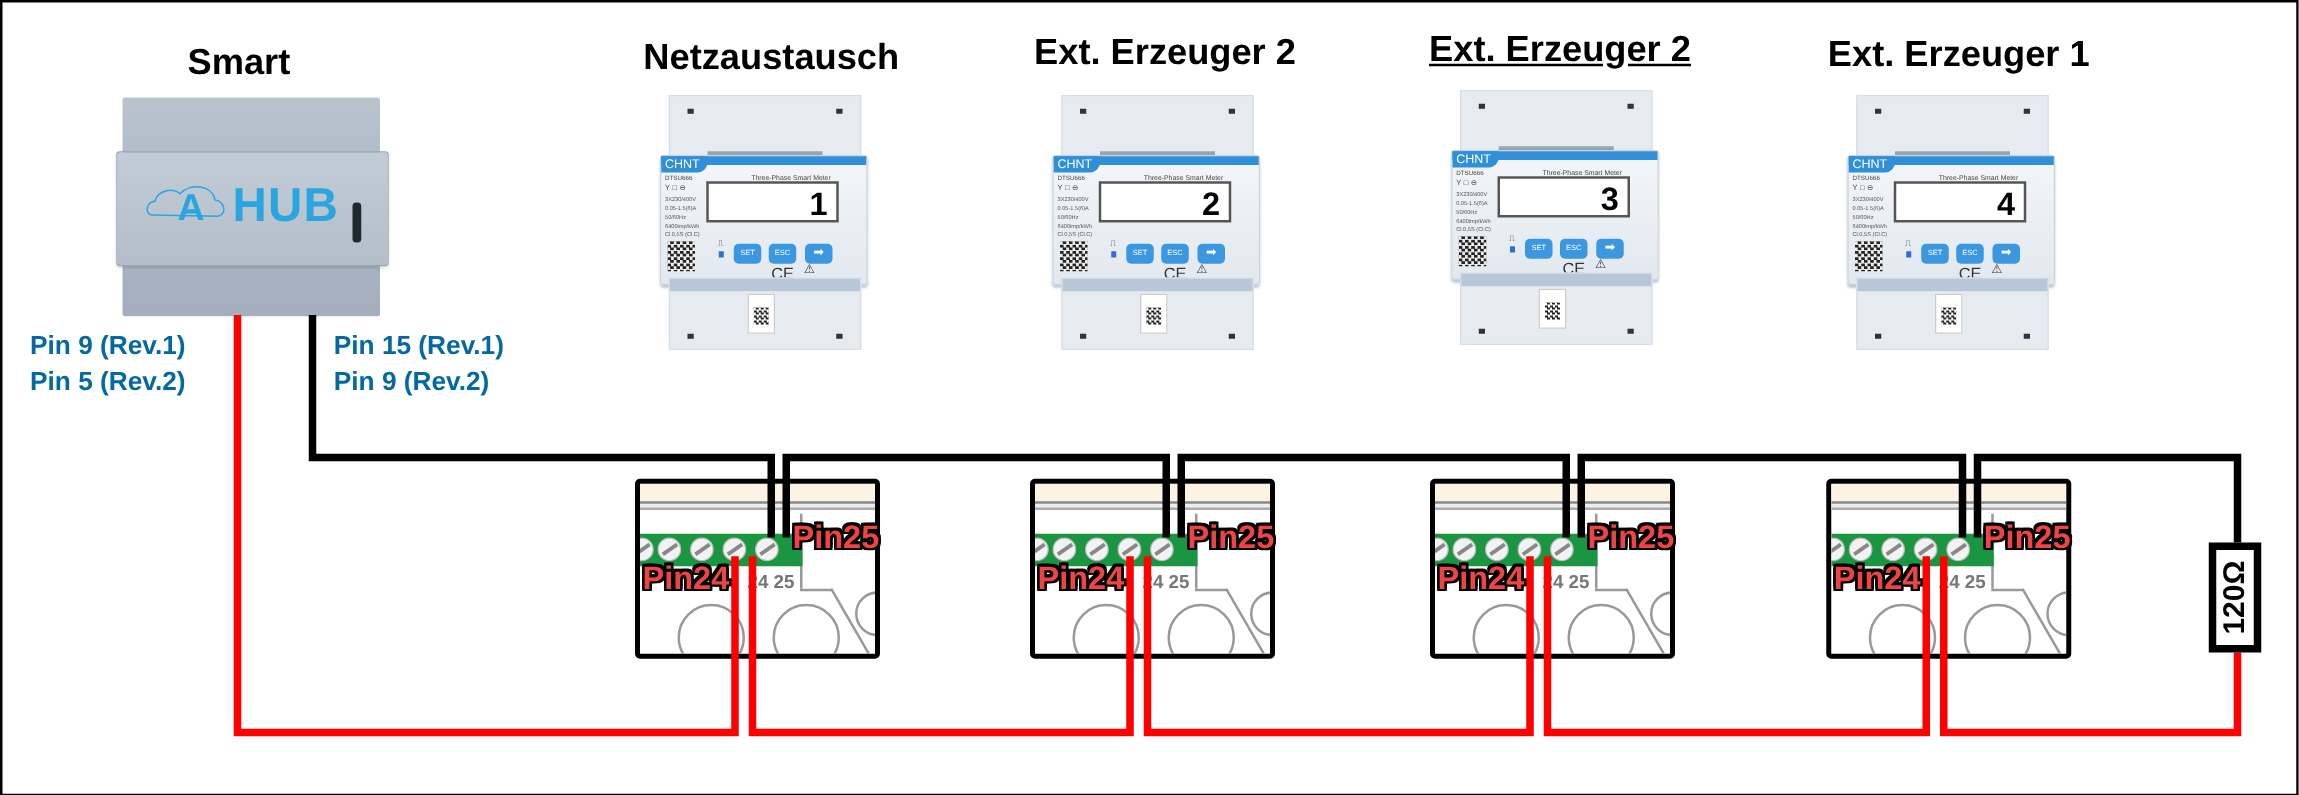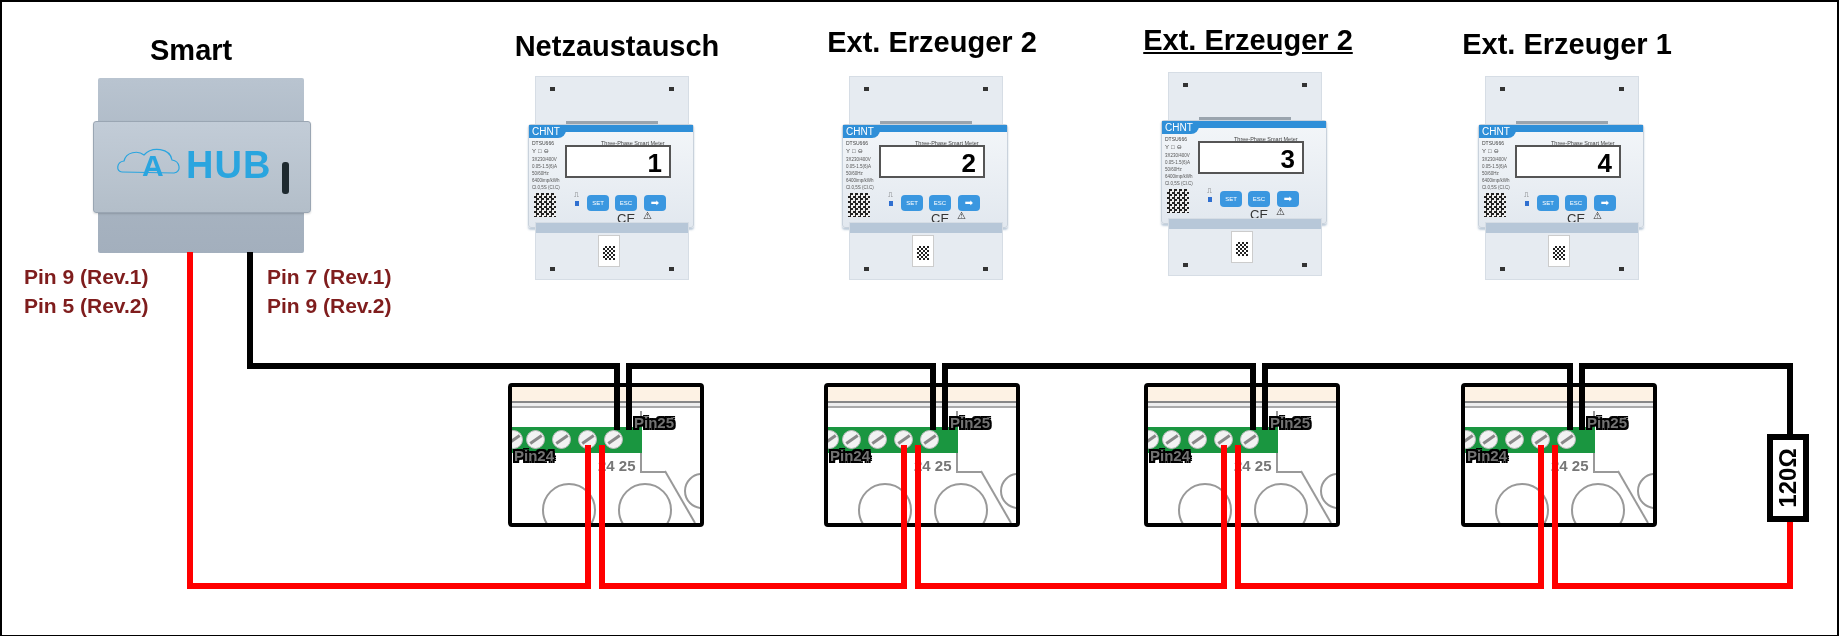--- a/index.html
+++ b/index.html
@@ -2,21 +2,21 @@
 <html><head>
 <meta charset="utf-8">
 <style>
   html, body { margin: 0; padding: 0; background: #ffffff; }
   body { width: 1839px; height: 636px; position: relative; overflow: hidden;
          font-family: "Liberation Sans", "DejaVu Sans", sans-serif; }
   #frame { position: absolute; left: 0; top: 0; width: 1835px; height: 633px;
            border: 2px solid #000; border-right-width: 2px; box-sizing: content-box; }
   .title { position: absolute; font-weight: bold; font-size: 29px; color: #000;
            white-space: nowrap; text-align: center; }
-  .pinlabel { position: absolute; font-weight: bold; font-size: 21px; color: #7f1d1d;
+  .pinlabel { position: absolute; font-weight: bold; font-size: 21px; color: #0369a1;
               line-height: 29px; white-space: nowrap; }
 
   
   .hub-body { position: absolute; left: 98px; top: 78px; width: 206px; height: 175px;
               background: linear-gradient(#b9c4d0, #aab6c3 50%, #a3afbd); border-radius: 2px; }
   .hub-front { position: absolute; left: 93px; top: 121px; width: 216px; height: 90px;
                background: linear-gradient(#c2ccd7, #b3bec9); border: 1px solid #9aa6b3;
                border-radius: 3px; box-shadow: 0 1px 2px rgba(0,0,0,.15); }
   .hub-logo { position: absolute; left: 20px; top: 20px; width: 70px; height: 42px; }
   .hub-text { position: absolute; left: 92px; top: 22px; font-size: 38px; font-weight: bold;
@@ -66,21 +66,21 @@
   .tb-rail  { position: absolute; left: 0; top: 14px; width: 100%; height: 7px;
               border-top: 2px solid #888; border-bottom: 2px solid #aaa; background: #eee; box-sizing: border-box; }
   .tb-green { position: absolute; left: 0; top: 40px; width: 130px; height: 26px; background: #1a9640; }
   .tb-screw { position: absolute; top: 43px; width: 19px; height: 19px; border-radius: 50%;
               background: #f2f2f2; border: 1px solid #bbb; box-sizing: border-box; }
   .tb-screw::after { content: ""; position: absolute; left: 2px; top: 7px; width: 14px; height: 3px;
               background: #888; transform: rotate(-35deg); }
   .tb-nums { position: absolute; left: 86px; top: 70px; font-size: 15px; font-weight: bold; color: #777; }
   .tb-line { position: absolute; background: #999; }
   .tb-circle { position: absolute; border: 2px solid #999; border-radius: 50%; box-sizing: border-box; }
-  .outl { font-weight: bold; font-size: 15px; color: #737373; position: absolute; white-space: nowrap;
+  .outl { font-weight: bold; font-size: 26px; color: #ef4444; position: absolute; white-space: nowrap;
           text-shadow: -2px -2px 0 #000, 2px -2px 0 #000, -2px 2px 0 #000, 2px 2px 0 #000,
                        0 -2px 0 #000, 0 2px 0 #000, -2px 0 0 #000, 2px 0 0 #000; }
 
   
   .resistor { position: absolute; left: 1767px; top: 434px; width: 42px; height: 88px; border: 6px solid #000;
               box-sizing: border-box; background: #fff; }
   .resistor span { position: absolute; left: 50%; top: 50%; transform: translate(-50%, -50%) rotate(-90deg);
                    font-size: 24px; font-weight: bold; white-space: nowrap; }
 
   svg#wires { position: absolute; left: 0; top: 0; }
@@ -100,21 +100,21 @@
     </svg>
     <div class="hub-text">HUB</div>
     <div class="hub-led"></div>
   </div>
 </div>
 <div class="pinlabel" style="left:24px; top:262px;">
   <div>Pin 9 (Rev.1)</div>
   <div>Pin 5 (Rev.2)</div>
 </div>
 <div class="pinlabel" style="left:267px; top:262px;">
-  <div>Pin 7 (Rev.1)</div>
+  <div>Pin 15 (Rev.1)</div>
   <div>Pin 9 (Rev.2)</div>
 </div>
 
 <div id="meters">
     <div class="title" style="left: 487px; width: 260px; top: 30px;">Netzaustausch</div>
     <div class="meter" style="left: 528px; top: 76px;">
     <div class="m-top">
       <div class="screw" style="left:14px;top:10px"></div>
       <div class="screw" style="right:14px;top:10px"></div>
       <div class="slot"></div>

